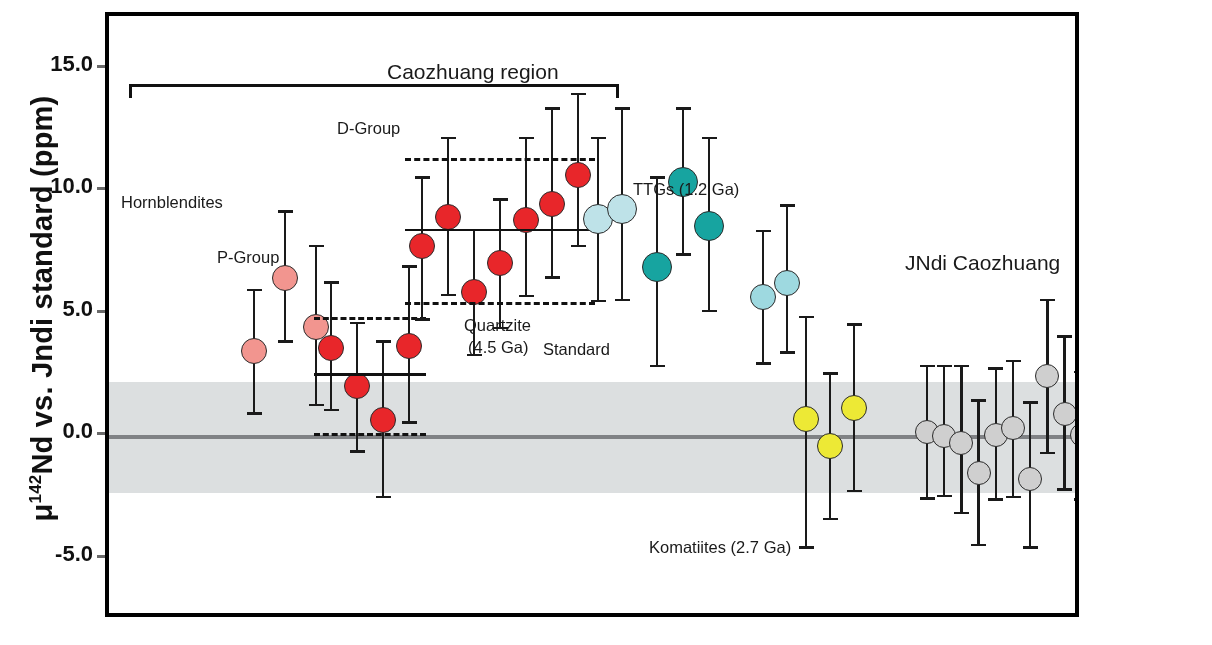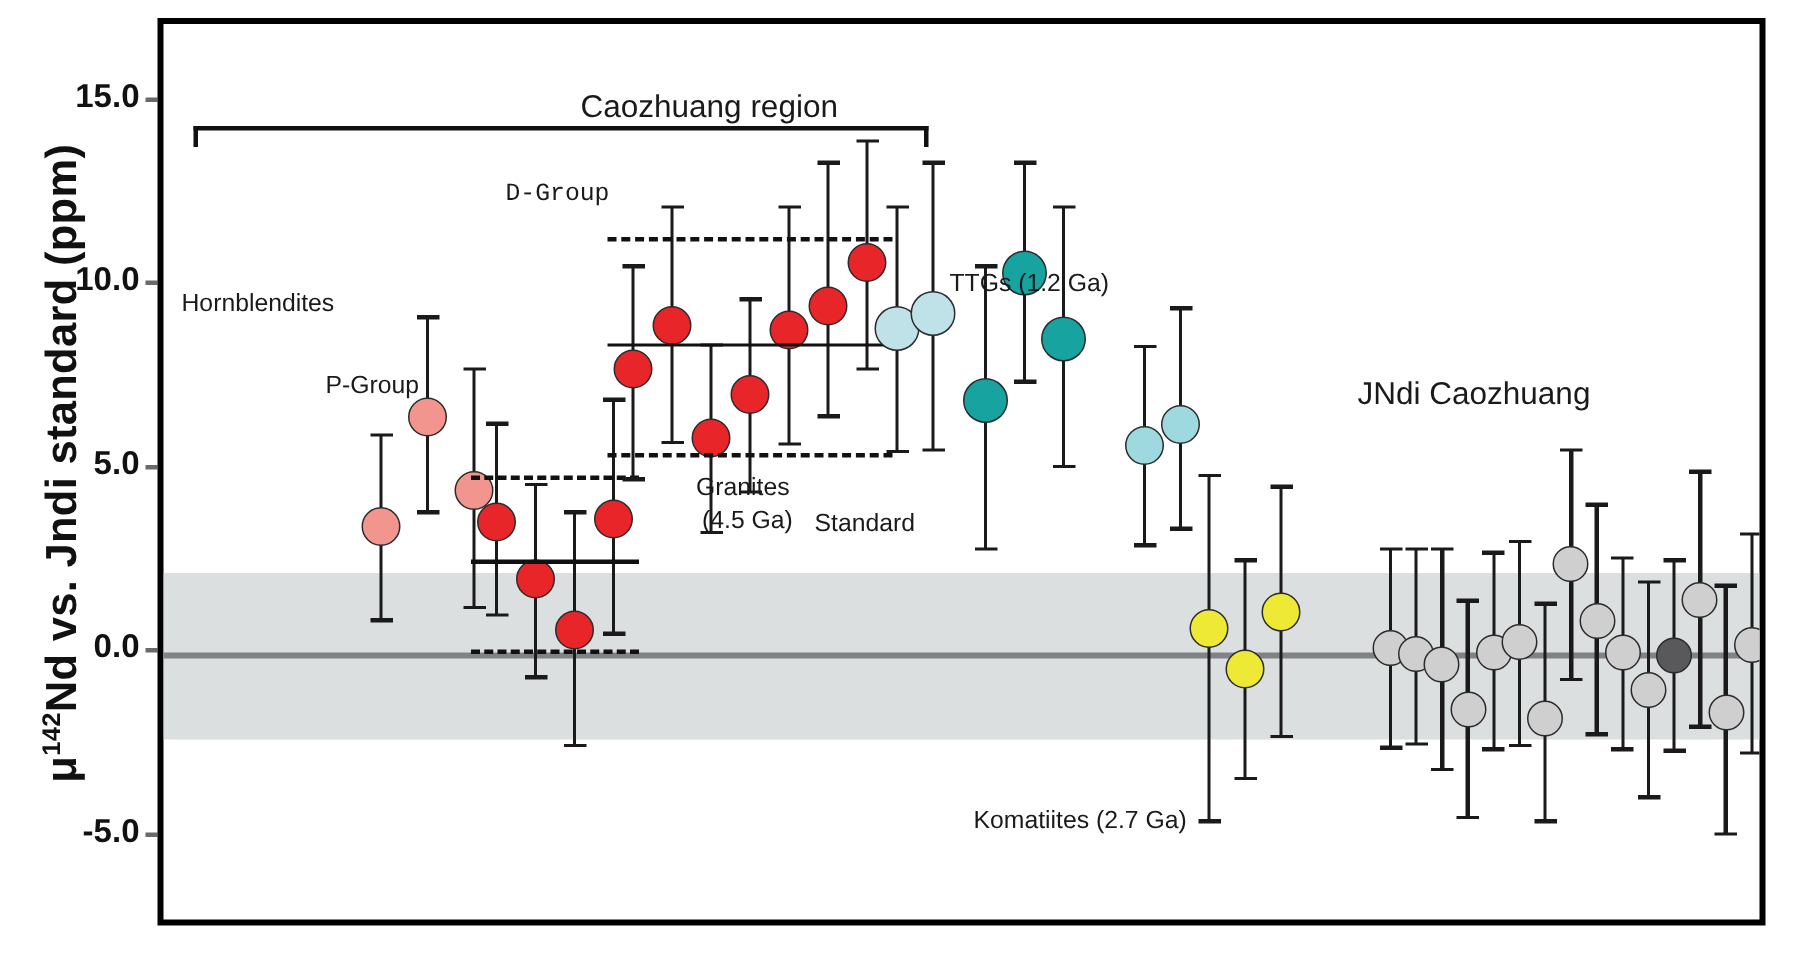--- a/index.html
+++ b/index.html
@@ -7,21 +7,21 @@
   #fig{position:relative;width:1212px;height:645px;background:#ffffff;}
   #ylabel{
     position:absolute;left:-258px;top:292px;width:600px;
     transform:rotate(-90deg);transform-origin:50% 50%;
     text-align:center;font-size:29px;font-weight:700;color:#111;letter-spacing:.2px;
     white-space:nowrap;
   }
   #ylabel sup{font-size:17px;vertical-align:super;}
   .ytick-label{position:absolute;right:0;font-size:22px;font-weight:700;color:#111;text-align:right;white-space:nowrap;}
   .ytick-mark{position:absolute;width:11px;height:3px;background:#6a6a6a;}
-  #plot{position:absolute;left:105px;top:12px;width:1072px;height:605px;border:4px solid #000;box-sizing:border-box;background:#fff;overflow:hidden;}
+  #plot{position:absolute;left:105px;top:12px;width:974px;height:605px;border:4px solid #000;box-sizing:border-box;background:#fff;overflow:hidden;}
   #band{position:absolute;left:0;right:0;background:#dcdfe0;}
   #zeroline{position:absolute;left:0;right:0;height:4px;background:#808285;}
   .pt{position:absolute;}
   .whisk{position:absolute;width:2.6px;background:#1a1a1a;left:50%;margin-left:-1.3px;}
   .cap{position:absolute;height:2.6px;width:15px;background:#1a1a1a;left:50%;margin-left:-7.5px;}
   .dot{position:absolute;border-radius:50%;border:1.7px solid #2b2b2b;box-sizing:border-box;left:50%;}
   .meanline{position:absolute;height:2.8px;background:#111;}
   .dashline{position:absolute;height:0;border-top:3px dashed #111;}
   .anno{position:absolute;font-size:16.5px;color:#1a1a1a;white-space:nowrap;}
   .anno.big{font-size:21px;}
@@ -307,22 +307,22 @@
         <div class="pt" style="left: 1144.8px; top: 0px; width: 0px; height: 0px;"></div>
         <div class="pt" style="left: 1162px; top: 0px; width: 0px; height: 0px;"></div>
         <div class="pt" style="left: 1179.2px; top: 0px; width: 0px; height: 0px;"></div>
         <div class="pt" style="left: 1196.4px; top: 0px; width: 0px; height: 0px;"></div>
         <div class="pt" style="left: 1213.6px; top: 0px; width: 0px; height: 0px;"></div>
       </div>
     <div id="anno-layer">
         <div class="anno big" style="left: 278px; top: 44px;">Caozhuang region</div>
         <div class="anno" style="left: 12px; top: 177px;">Hornblendites</div>
         <div class="anno" style="left: 108px; top: 232px;">P-Group</div>
-        <div class="anno" style="left: 228px; top: 103px; font-family: Liberation Mono, monospace;">D-Group</div>
-        <div class="anno" style="left: 355px; top: 300px;">Granites</div>
+        <div class="anno" style="left: 228px; top: 103px;">D-Group</div>
+        <div class="anno" style="left: 355px; top: 300px;">Quartzite</div>
         <div class="anno" style="left: 359px; top: 322px;">(4.5 Ga)</div>
         <div class="anno" style="left: 434px; top: 324px;">Standard</div>
         <div class="anno" style="left: 524px; top: 164px;">TTGs (1.2 Ga)</div>
         <div class="anno" style="left: 540px; top: 522px;">Komatiites (2.7 Ga)</div>
         <div class="anno big" style="left: 796px; top: 235px;">JNdi Caozhuang</div>
         <div class="bracket" style="left: 20px; top: 68px; width: 490px;"></div>
       </div>
   </div>
 
 </div>

